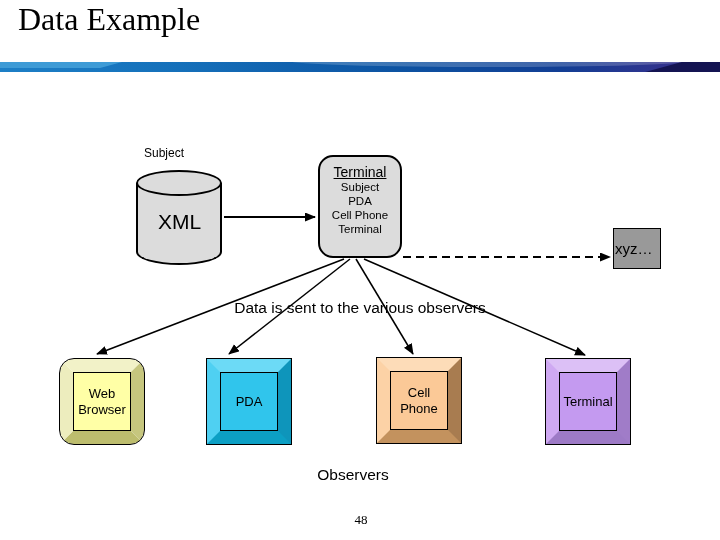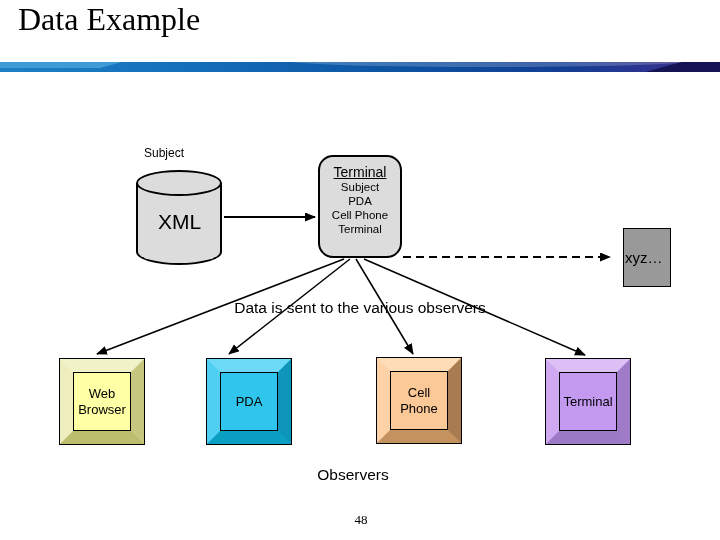--- a/index.html
+++ b/index.html
@@ -48,34 +48,34 @@
     font-size:21px; color:#000; }
 
   
   .iface { position:absolute; left:318px; top:155px; width:84px; height:103px;
     box-sizing:border-box; background:var(--fill,#dcdcdc);
     border:2px solid #000; border-radius:15px; text-align:center; }
   .iface-heading { margin-top:7px; font-size:14px; text-decoration:underline; color:#000; }
   .iface-item { font-size:11.5px; line-height:14px; color:#000; }
 
   
-  .xyz { position:absolute; left:613px; top:228px; width:48px; height:59px;
+  .xyz { position:absolute; left:613px; top:228px; width:48px; height:41px;
     box-sizing:border-box; background:var(--fill,#999999); border:1px solid #000;
-    display:flex; align-items:center; font-size:15px; color:#000; padding-left:1px;margin-left:10px; }
+    display:flex; align-items:center; font-size:15px; color:#000; padding-left:1px; }
 
   
   .obox { position:absolute; width:84px; height:85px; box-sizing:border-box;
     border:13px solid;
     border-color:var(--top) var(--right) var(--bottom) var(--left);
     outline:1.5px solid #000; }
   .obox-face { position:absolute; left:0; top:0; right:0; bottom:0;
     background:var(--face); border:1px solid #000; box-sizing:border-box;
     display:flex; align-items:center; justify-content:center;
     text-align:center; font-size:13px; line-height:1.2; color:#000; }
-  .obox.web  { left:60px;  top:359px; }
+  .obox.web  { left:60px;  top:359px;border-radius:14px; }
   .obox.pda  { left:207px; top:359px; }
   .obox.cell { left:377px; top:358px; }
   .obox.term { left:546px; top:359px; }
 
   
   .connectors { position:absolute; left:0; top:0; z-index:3; pointer-events:none; }
   .obox, .xyz, .iface, .cylinder { z-index:4; }
   .caption { z-index:2; }
 </style>
 </head>

